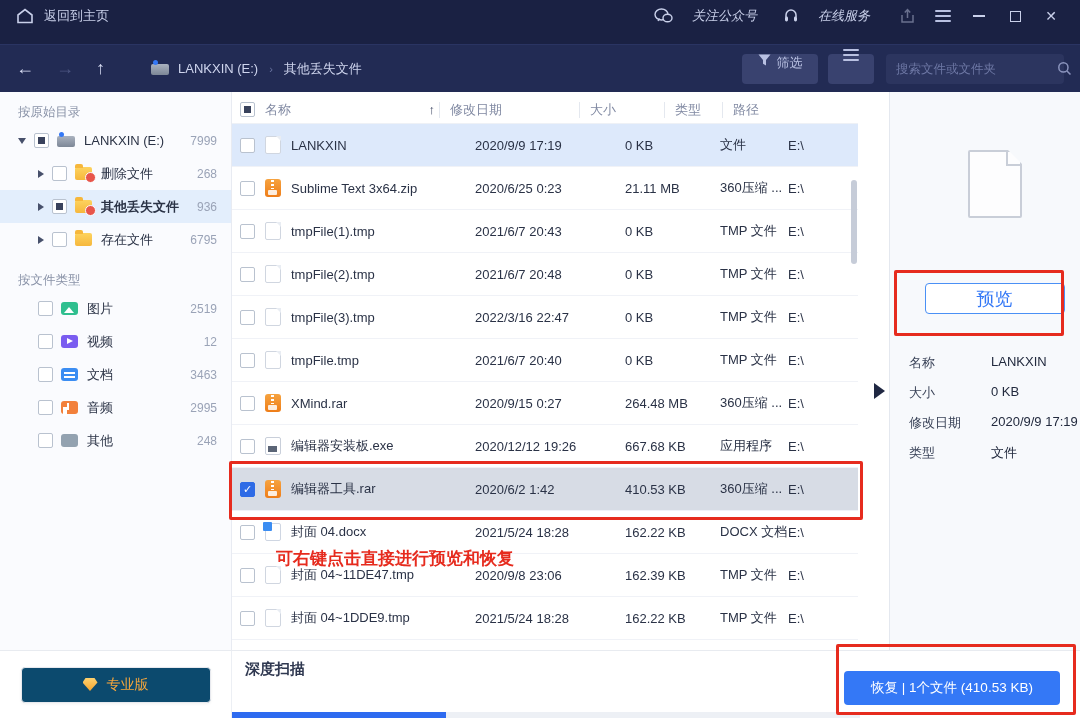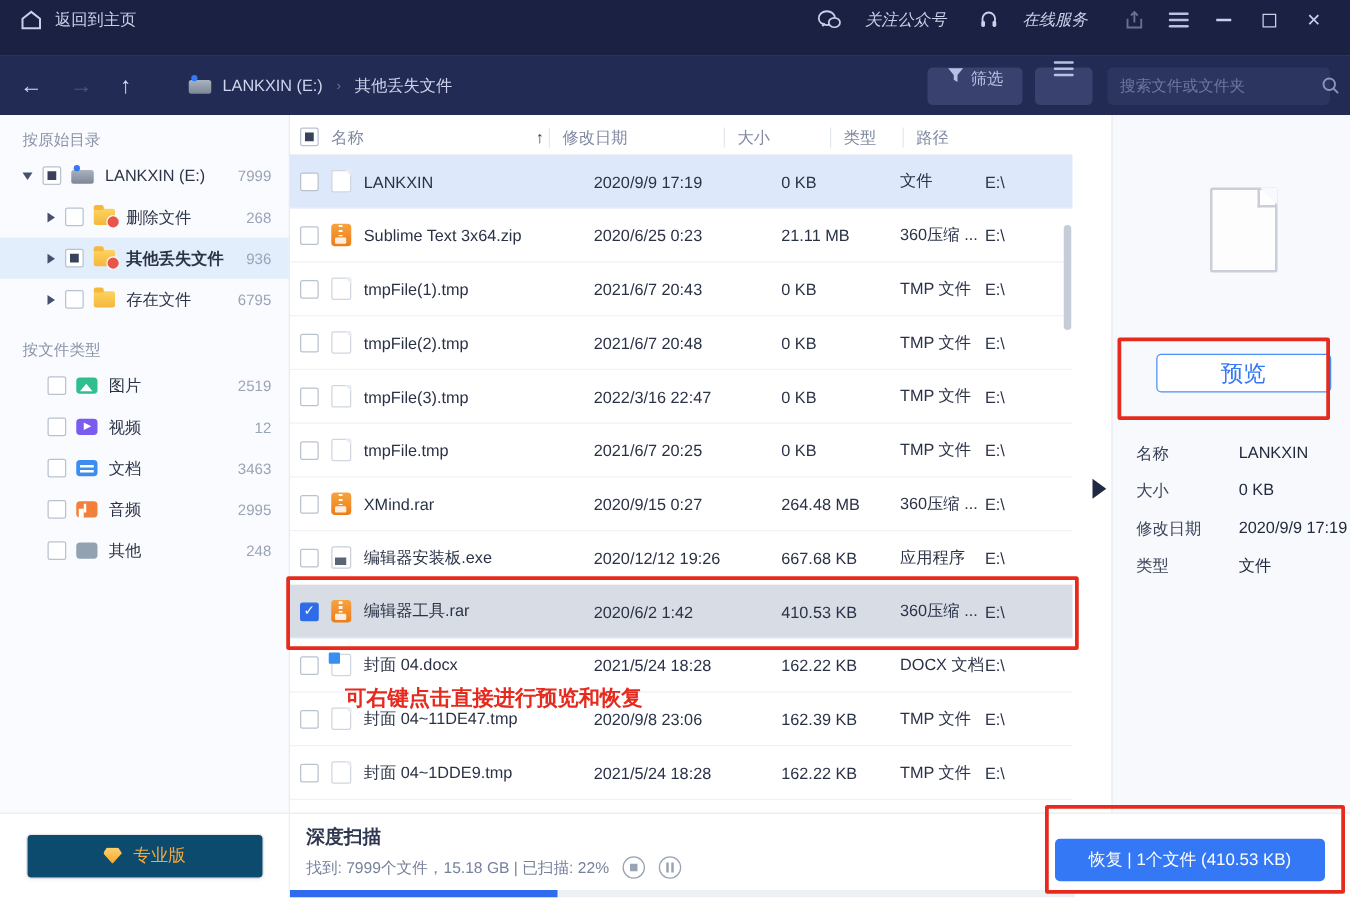--- a/index.html
+++ b/index.html
@@ -349,21 +349,21 @@
           <span class="cell name">tmpFile(3).tmp</span>
           <span class="cell date">2022/3/16 22:47</span>
           <span class="cell size">0 KB</span>
           <span class="cell type">TMP 文件</span>
           <span class="cell path">E:\</span>
         </div>
         <div class="trow">
           <span class="cb"></span>
           <span class="ficon file-icon"></span>
           <span class="cell name">tmpFile.tmp</span>
-          <span class="cell date">2021/6/7 20:25</span>
+          <span class="cell date">2021/6/7 20:40</span>
           <span class="cell size">0 KB</span>
           <span class="cell type">TMP 文件</span>
           <span class="cell path">E:\</span>
         </div>
         <div class="trow">
           <span class="cb"></span>
           <span class="ficon zip-icon"></span>
           <span class="cell name">XMind.rar</span>
           <span class="cell date">2020/9/15 0:27</span>
           <span class="cell size">264.48 MB</span>
@@ -449,25 +449,20 @@
 
 <div class="bottombar">
   <div class="bb-left">
     <div class="pro-btn">
       <span class="gem"></span>
       <span>专业版</span>
     </div>
   </div>
   <div class="bb-mid">
     <div class="scan-title">深度扫描</div>
-    <div class="scan-line">
-      <span>找到: 7999个文件，15.18 GB | 已扫描: 22%</span>
-      <span class="circ-btn stop-ic"></span>
-      <span class="circ-btn pause-ic"></span>
-    </div>
   </div>
   <button class="recover-btn">恢复 | 1个文件 (410.53 KB)</button>
   <div class="progress">
       <div class="progress-fill" style="width: 34%;"></div>
     </div>
 </div>
 
 <div class="redbox" id="red-row-box"></div>
 <div class="redbox" id="red-preview-box"></div>
 <div class="redbox" id="red-recover-box"></div>

